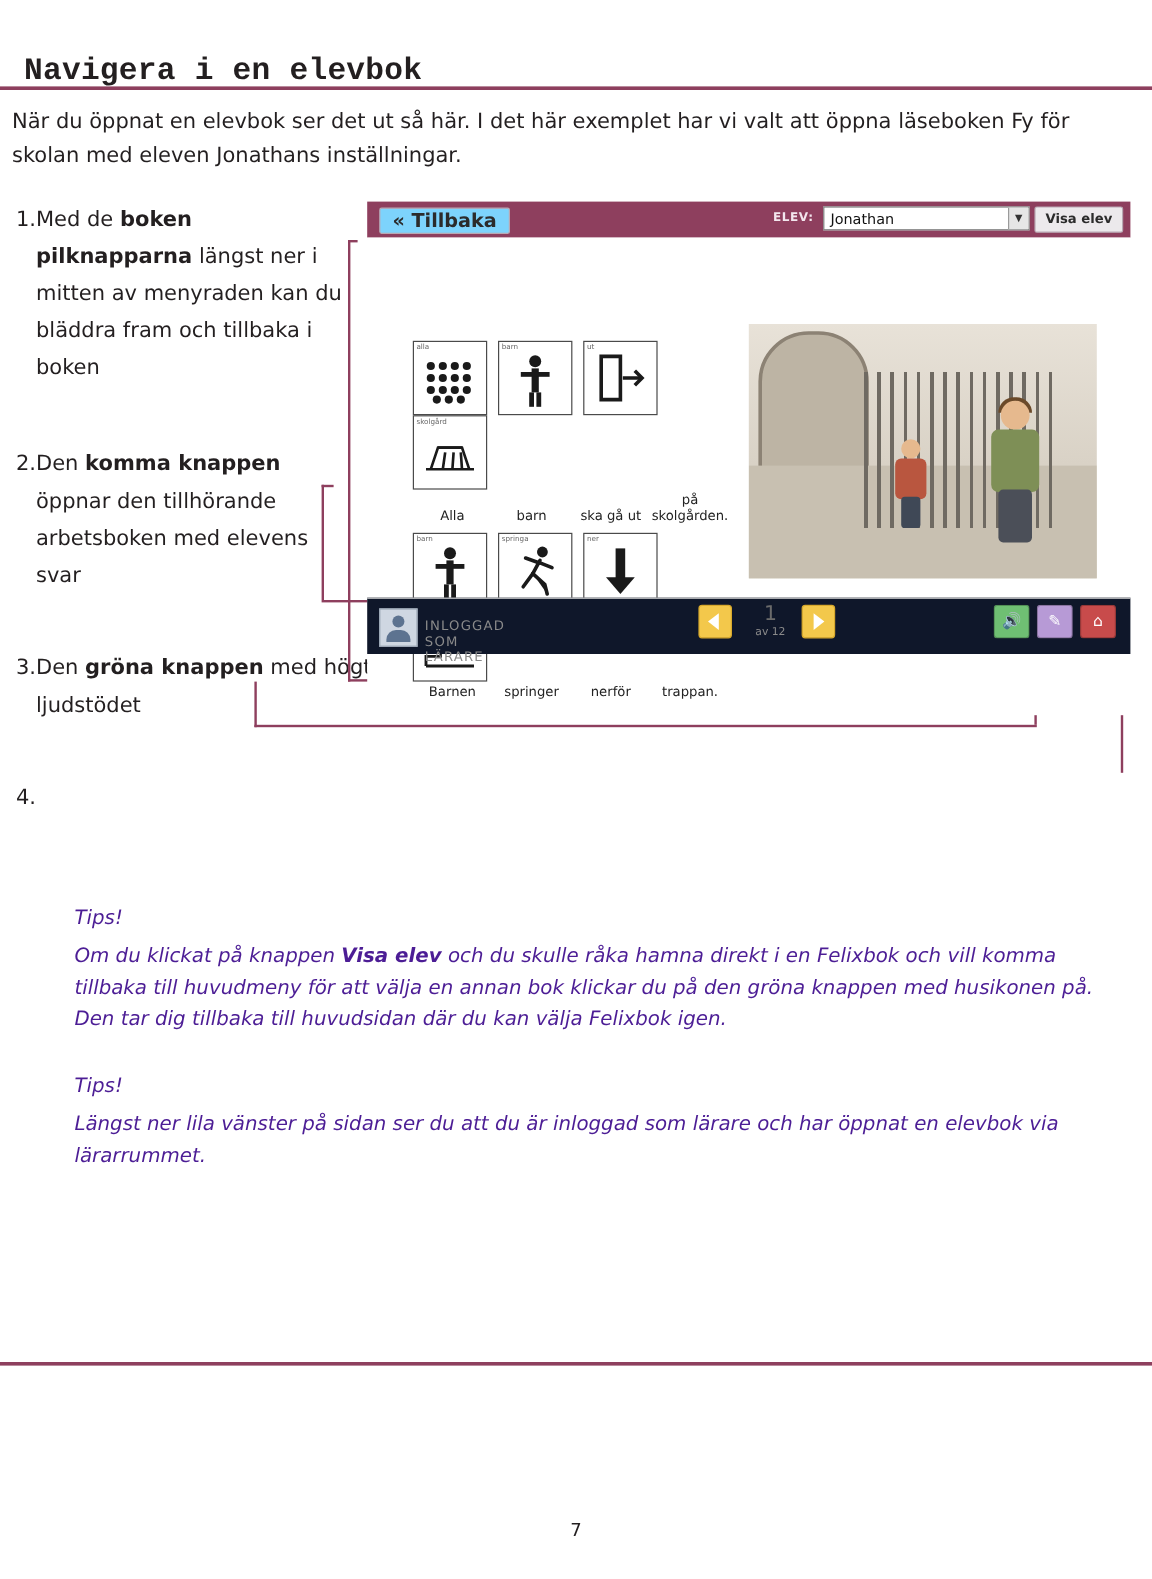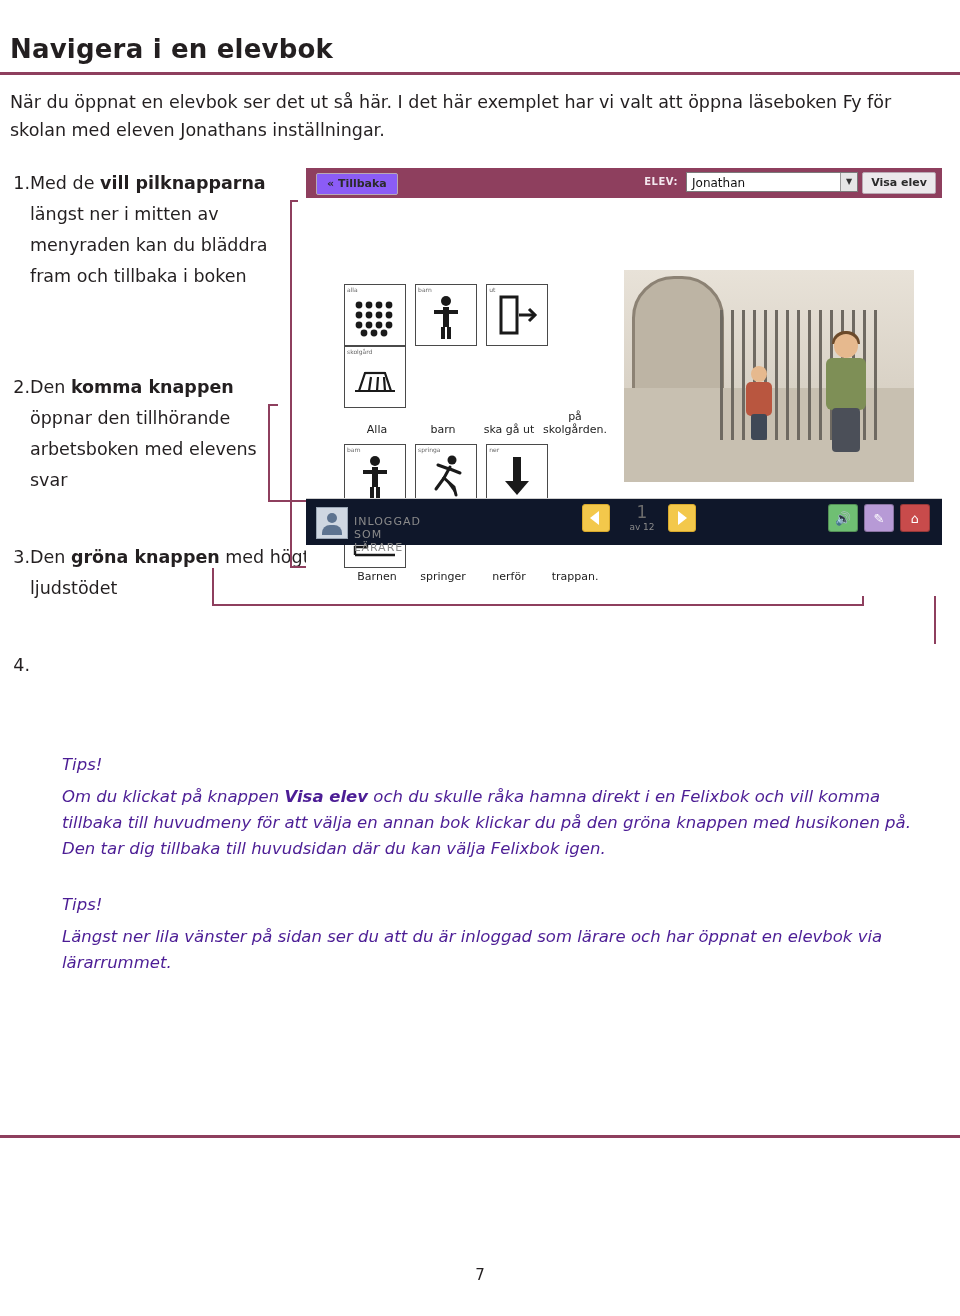--- a/index.html
+++ b/index.html
@@ -17,22 +17,23 @@
   .title-rule{
     position:absolute;left:0;top:72px;width:960px;height:3px;background:#8e3f5e;
   }
   
   .bottom-rule{
     position:absolute;left:0;top:1135px;width:960px;height:3px;background:#8e3f5e;
   }
 
   h1.page-title{
     position:absolute;left:10px;top:34px;
-    margin:0;font-size:26px;line-height:30px;font-weight:bold;color:#231f20;
+    margin:10px;font-size:26px;line-height:30px;font-weight:bold;color:#231f20;
     letter-spacing:0.2px;
+    font-family:Liberation Mono, monospace;
   }
 
   .intro{
     position:absolute;left:10px;top:88px;width:930px;
     font-size:17.5px;line-height:28px;color:#231f20;
   }
 
   
   .item{position:absolute;font-size:17.5px;line-height:31px;color:#231f20;}
   .num{position:absolute;width:26px;text-align:right;font-size:17.5px;}
@@ -55,22 +56,22 @@
   .shot{
     position:absolute;left:306px;top:168px;width:636px;height:428px;
     background:#ffffff;
   }
   .shot-top{
     position:absolute;left:0;top:0;width:636px;height:30px;
     background:#8e3f5e;
   }
   .tillbaka{
     position:absolute;left:10px;top:5px;height:20px;line-height:20px;
-    padding:0 10px;background:#8b5cf6;border:1px solid #b9a8b3;
-    font-size:11px;font-weight:bold;color:#2b2b2b;border-radius:2px;
+    padding:0 10px;background:#7dd3fc;border:1px solid #b9a8b3;
+    font-size:16px;font-weight:bold;color:#2b2b2b;border-radius:2px;
   }
   .elev-label{
     position:absolute;right:264px;top:8px;font-size:10px;color:#f3e6ee;font-weight:bold;letter-spacing:.5px;
   }
   .elev-select{
     position:absolute;right:84px;top:4px;width:172px;height:20px;
     background:#ffffff;border:1px solid #7a7a7a;
     font-size:12px;color:#111;line-height:20px;padding-left:5px;box-sizing:border-box;
   }
   .elev-select .caret{
@@ -185,21 +186,21 @@
 
 <div class="page">
 
   <h1 class="page-title">Navigera i en elevbok</h1>
   <div class="title-rule"></div>
 
   <div class="intro">När du öppnat en elevbok ser det ut så här. I det här exemplet har vi valt att öppna läseboken Fy för skolan med eleven Jonathans inställningar.</div>
 
   <div class="item it1">
     <span class="num">1.</span>
-    <span>Med de <b>vill pilknapparna</b> längst ner i mitten av menyraden kan du bläddra fram och tillbaka i boken</span>
+    <span>Med de <b>boken pilknapparna</b> längst ner i mitten av menyraden kan du bläddra fram och tillbaka i boken</span>
   </div>
 
   <div class="item it2">
     <span class="num">2.</span>
     <span>Den <b>komma knappen</b> öppnar den tillhörande arbetsboken med elevens svar</span>
   </div>
 
   <div class="item it3">
     <span class="num">3.</span>
     <span>Den <b>gröna knappen</b> med högtalarikonen på aktiverar eller stänger av ljudstödet</span>

